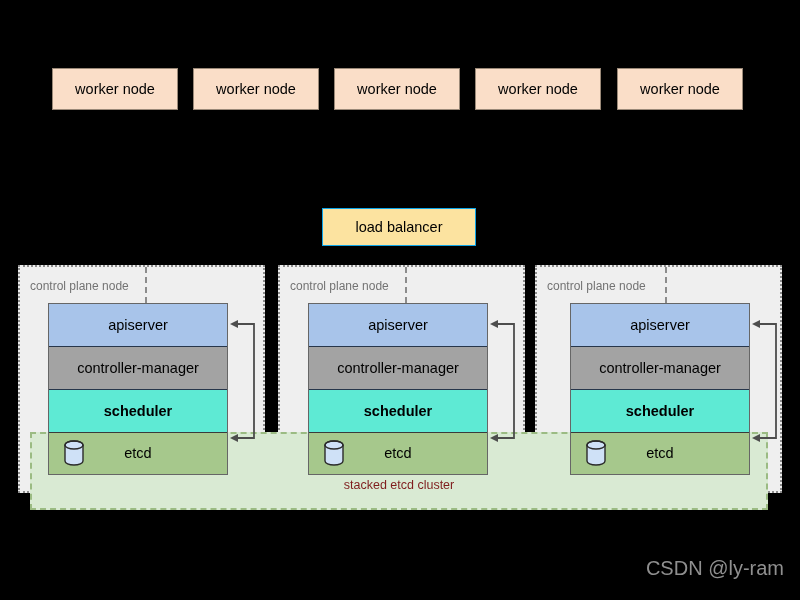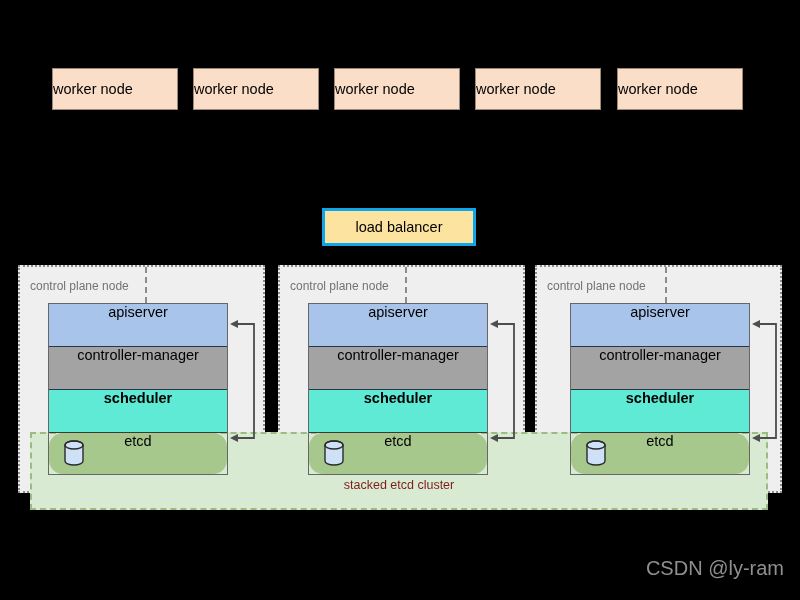--- a/index.html
+++ b/index.html
@@ -19,33 +19,34 @@
   
   .worker-node {
     position: absolute;
     top: 68px;
     height: 42px;
     background: #fadec8;
     border: 1px solid #9a8978;
     box-sizing: border-box;
     display: flex;
     align-items: center;
+    justify-content: center;
     font-size: 14.5px;
     color: #000000;
   }
 
   
   #load-balancer {
     position: absolute;
     left: 322px;
     top: 208px;
     width: 154px;
     height: 38px;
     background: #fce3a0;
-    border: 3px solid #0ea5e9;
+    border: 1px solid #0ea5e9;
     box-sizing: border-box;
     display: flex;
     align-items: center;
     justify-content: center;
     font-size: 14.5px;
     color: #000000;
   }
 
   
   #etcd-cluster-band {
@@ -101,20 +102,21 @@
     width: 180px;
     height: 172px;
     border: 1.5px solid #666666;
     box-sizing: border-box;
   }
   .component-row {
     position: relative;
     height: 43px;
     box-sizing: border-box;
     display: flex;
+    align-items: center;
     justify-content: center;
     font-size: 14.5px;
     color: #000000;
   }
   .component-row.apiserver {
     background: #a8c4ea;
     border-bottom: 1px solid #27364b;
     height: 42.5px;
   }
   .component-row.controller-manager {
@@ -124,21 +126,20 @@
   }
   .component-row.scheduler {
     background: #5eead4;
     border-bottom: 1.5px solid #3a3a3a;
     height: 43px;
     font-weight: bold;
   }
   .component-row.etcd {
     background: #a6c88c;
     height: 41px;
-    border-radius: 14px;
   }
 
   
   .db-icon {
     position: absolute;
     left: 14px;
     top: 50%;
     transform: translateY(-50%);
     width: 22px;
     height: 26px;

